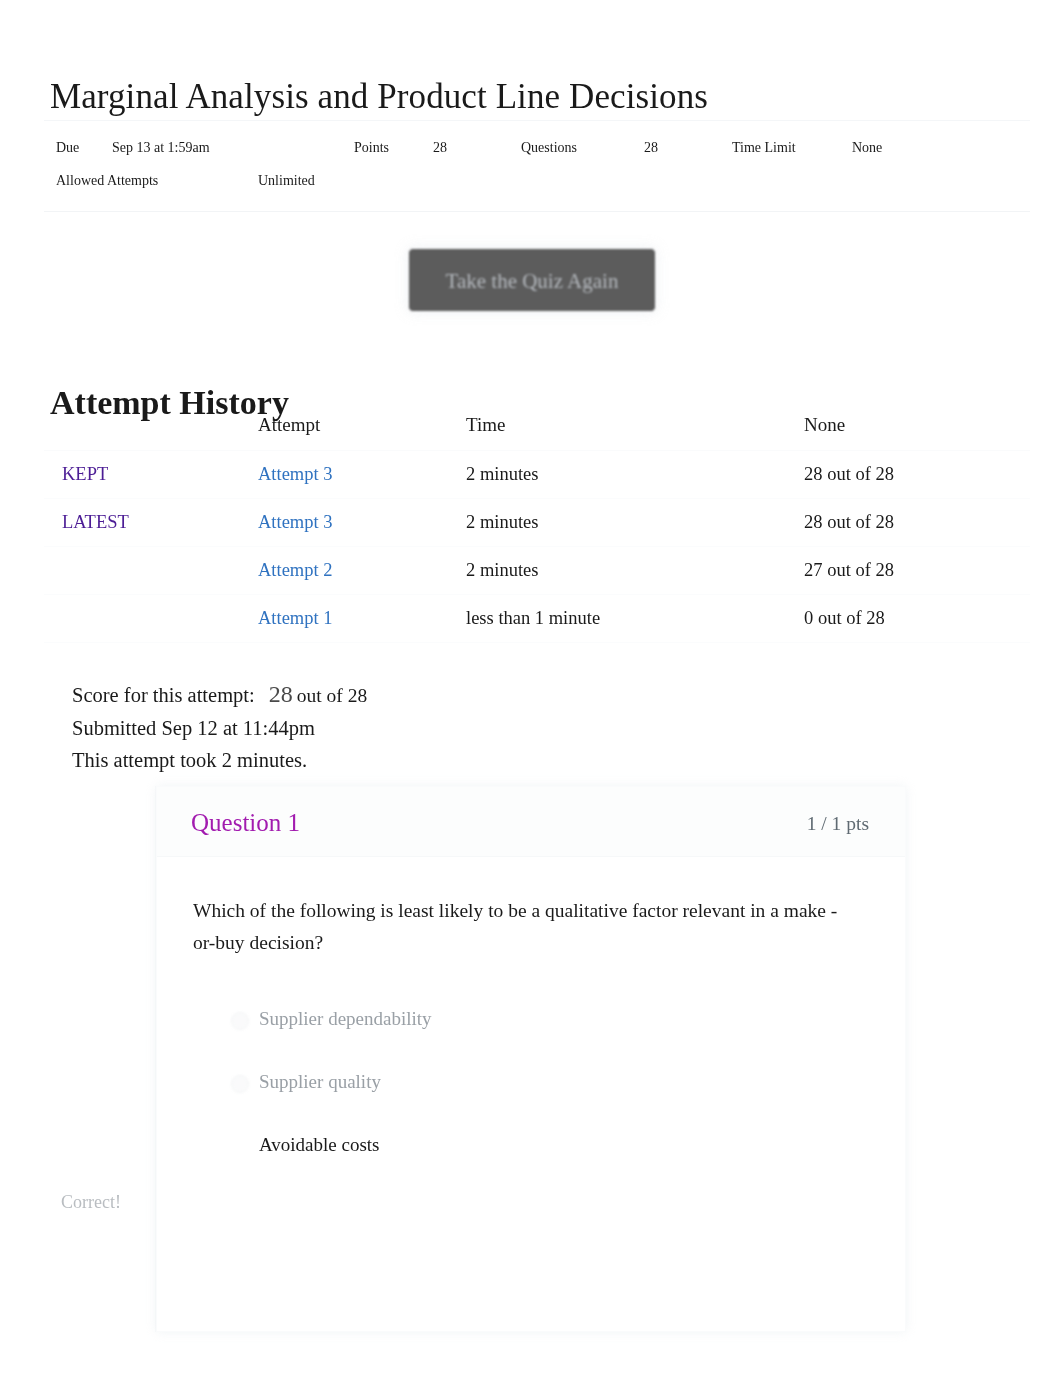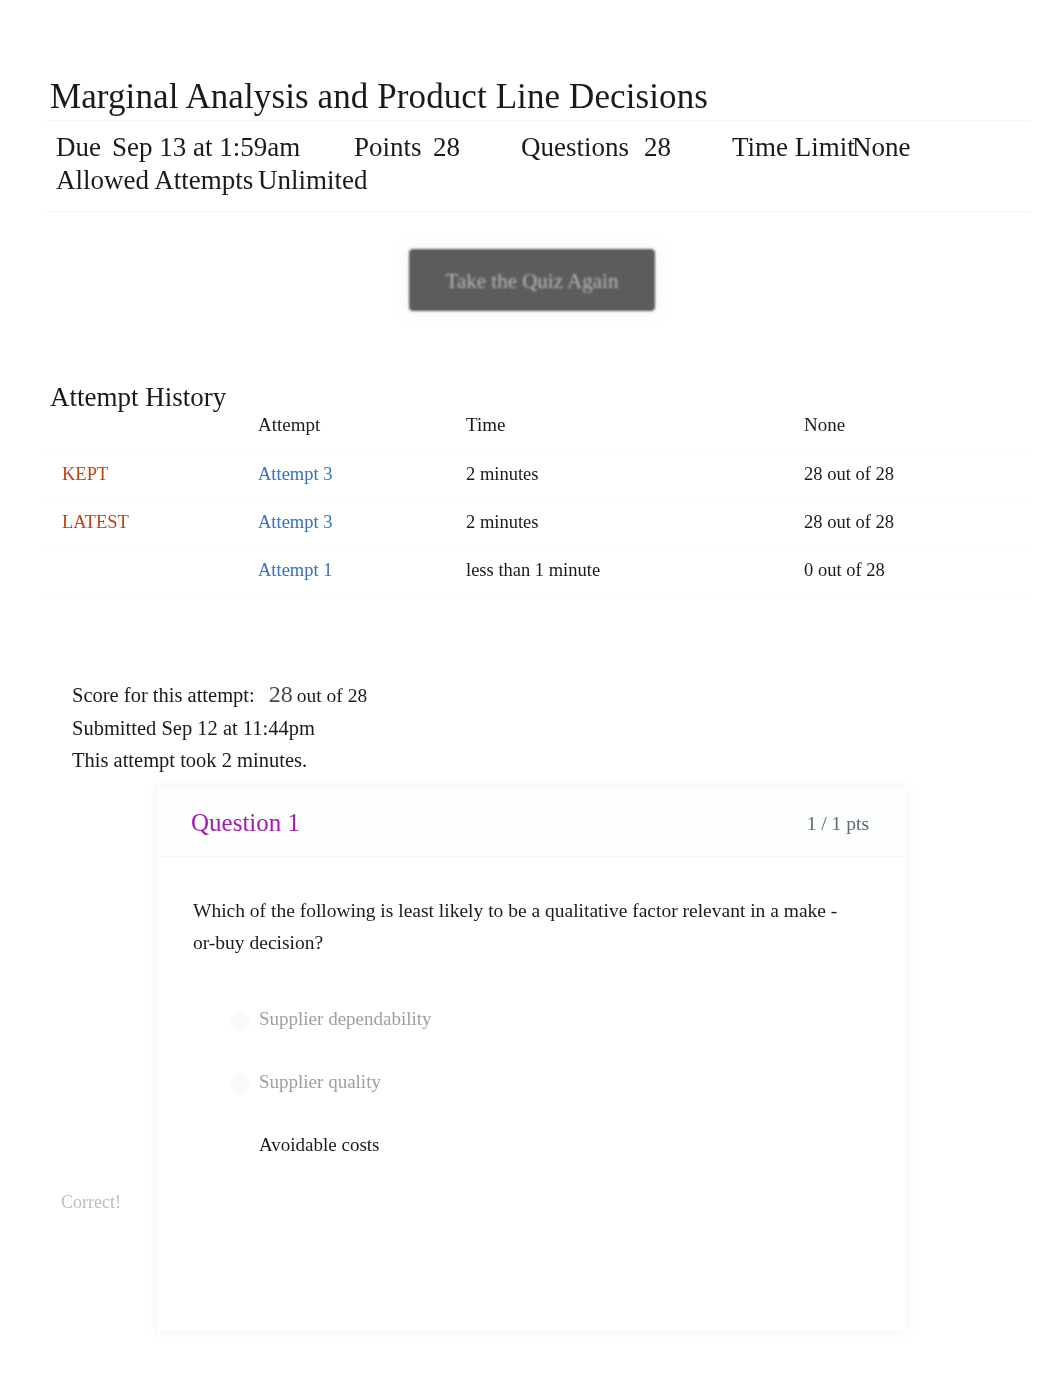--- a/index.html
+++ b/index.html
@@ -43,21 +43,21 @@
     top: 120px;
     width: 986px;
     border-top: 1px solid #f4f6f8;
     border-bottom: 1px solid #f2f4f6;
     padding: 10px 0 14px 0;
     box-sizing: border-box;
   }
   .meta-row {
     position: relative;
     height: 33px;
-    font-size: 27px;
+    font-size: 14px;
     line-height: 33px;
     color: #1a1a1a;
     white-space: nowrap;
   }
   .meta-label { display: inline-block; }
   .meta-value { display: inline-block; text-align: right; }
 
   .m-due-label   { position:absolute; left: 12px; }
   .m-due-value   { position:absolute; left: 68px; }
   .m-pts-label   { position:absolute; left: 310px; }
@@ -93,24 +93,24 @@
     box-sizing: border-box;
     filter: blur(0.9px);
     opacity: 0.85;
   }
 
   
   .attempt-heading {
     position: absolute;
     left: 50px;
     top: 358px;
-    font-size: 27px;
+    font-size: 34px;
     line-height: 34px;
     color: #1a1a1a;
-    font-weight: normal;
+    font-weight: bold;
   }
 
   .history-table {
     position: absolute;
     left: 44px;
     top: 410px;
     width: 986px;
     border-collapse: collapse;
     font-size: 18.5px;
     color: #1a1a1a;
@@ -132,21 +132,21 @@
   .col-flag    { width: 196px; padding-left: 18px !important; }
   .col-attempt { width: 208px; }
   .col-time    { width: 338px; }
   .col-score   { width: auto; }
 
   .attempt-link {
     color: #2f72c0;
     text-decoration: none;
     cursor: pointer;
   }
-  .flag-cell { color: #c2410c; }
+  .flag-cell { color: #4c1d95; }
 
   
   .score-block {
     position: absolute;
     left: 72px;
     top: 678px;
     width: 700px;
     font-size: 20.5px;
     line-height: 32px;
     color: #1a1a1a;
@@ -313,20 +313,26 @@
         <td class="col-score">28 out of 28</td>
       </tr>
       <tr>
         <td class="col-flag flag-cell">LATEST</td>
         <td class="col-attempt"><span class="attempt-link">Attempt 3</span></td>
         <td class="col-time">2 minutes</td>
         <td class="col-score">28 out of 28</td>
       </tr>
       <tr>
         <td class="col-flag flag-cell"></td>
+        <td class="col-attempt"><span class="attempt-link">Attempt 2</span></td>
+        <td class="col-time">2 minutes</td>
+        <td class="col-score">27 out of 28</td>
+      </tr>
+      <tr>
+        <td class="col-flag flag-cell"></td>
         <td class="col-attempt"><span class="attempt-link">Attempt 1</span></td>
         <td class="col-time">less than 1 minute</td>
         <td class="col-score">0 out of 28</td>
       </tr>
     </tbody>
   </table>
 
   <div class="score-block">
     <div class="score-line-1">
       <span>Score for this attempt:</span><span class="score-num">28</span><span class="score-outof">out of 28</span>

